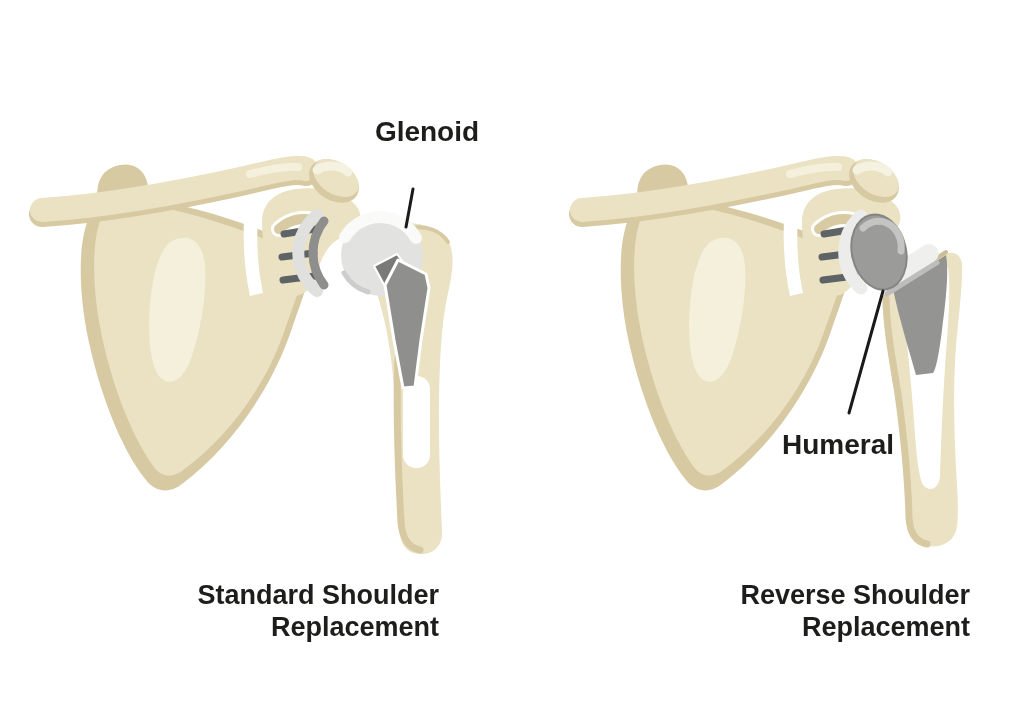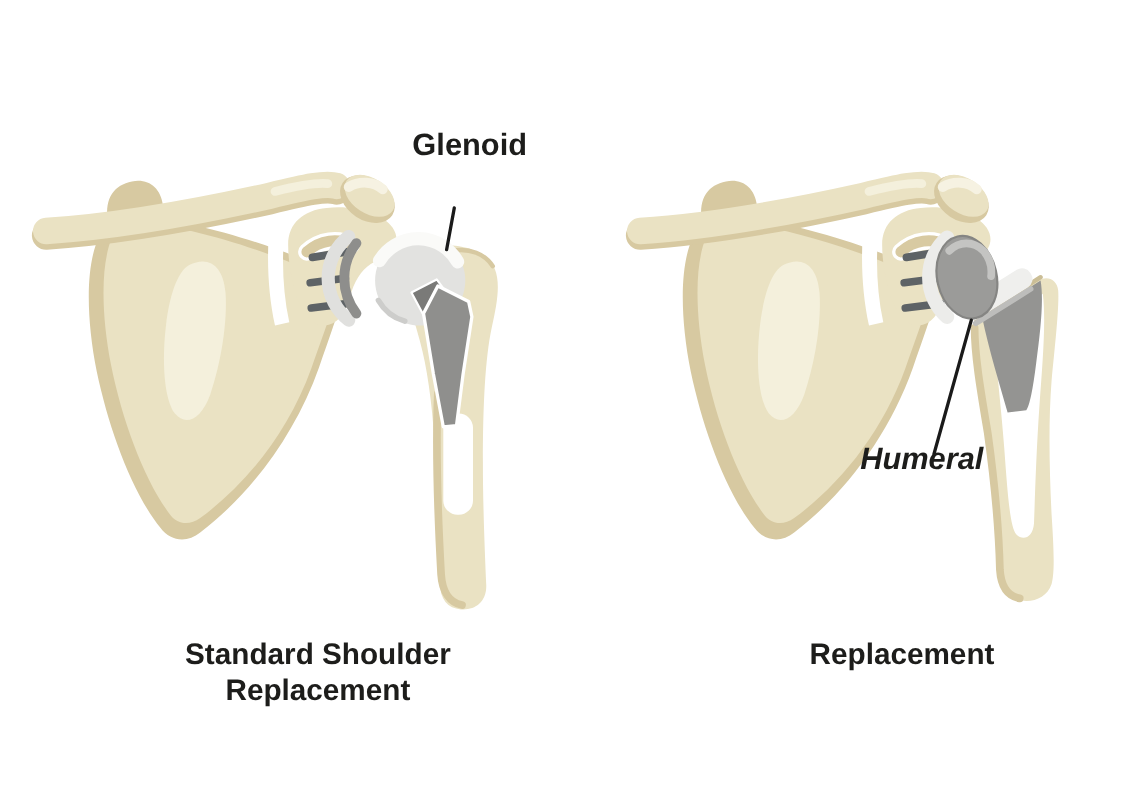--- a/index.html
+++ b/index.html
@@ -16,21 +16,21 @@
     position:absolute;
     text-align:center;
     font-weight:700;
     font-size:28px;
     line-height:32px;
     color:#1d1d1b;
     letter-spacing:0px;
   }
   .caption{
     position:absolute;
-    text-align:center;
+    text-align:right;
     font-weight:700;
     font-size:27px;
     line-height:32px;
     color:#1d1d1b;
   }
   .annot span,.caption span{display:block;}
 </style>
 </head>
 <body>
 
@@ -144,26 +144,27 @@
         <path d="M863,200 C872,191 885,191 894,200 C900,207 902,215 901,223" fill="none" stroke="#C4C4C2" stroke-width="7" stroke-linecap="round"></path>
       </g>
       <path d="M883,263 L849,385" stroke="#1A1A1A" stroke-width="3" stroke-linecap="round"></path>
     </g>
   </svg>
 
   <div class="annot" style="left:327px;top:88px;width:200px;">
     <span>Glenoid</span>
   </div>
 
-  <div class="annot" style="left:738px;top:373px;width:200px;font-style:italic;">
+  <div class="annot" style="left:738px;top:401px;width:200px;">
     <span>Humeral</span>
   </div>
 
   <div class="caption" style="left:139px;top:551px;width:300px;">
     <span>Standard Shoulder</span>
     <span>Replacement</span>
   </div>
 
   <div class="caption" style="left:670px;top:551px;width:300px;">
+    <span>Reverse Shoulder</span>
     <span>Replacement</span>
   </div>
 
 </div>
 
 </body></html>

